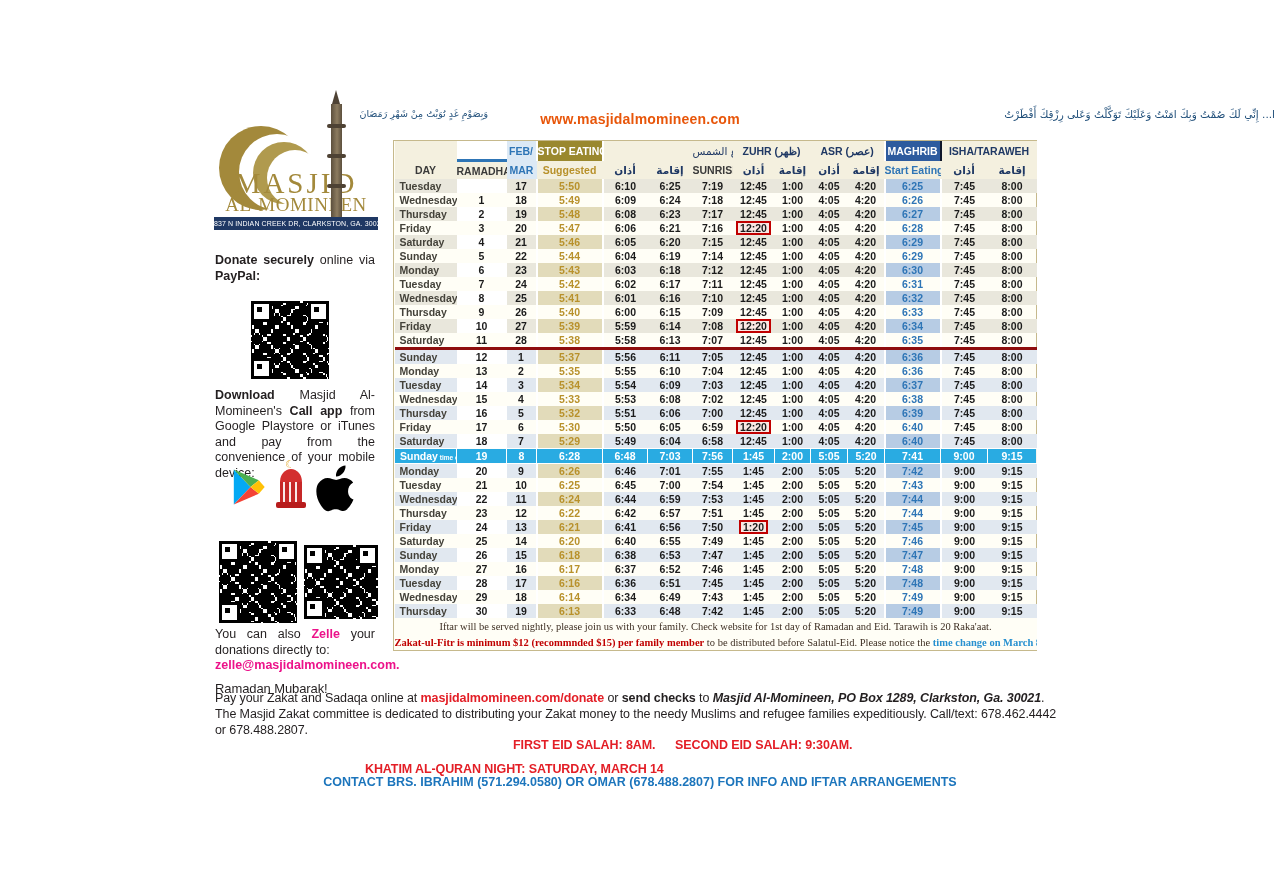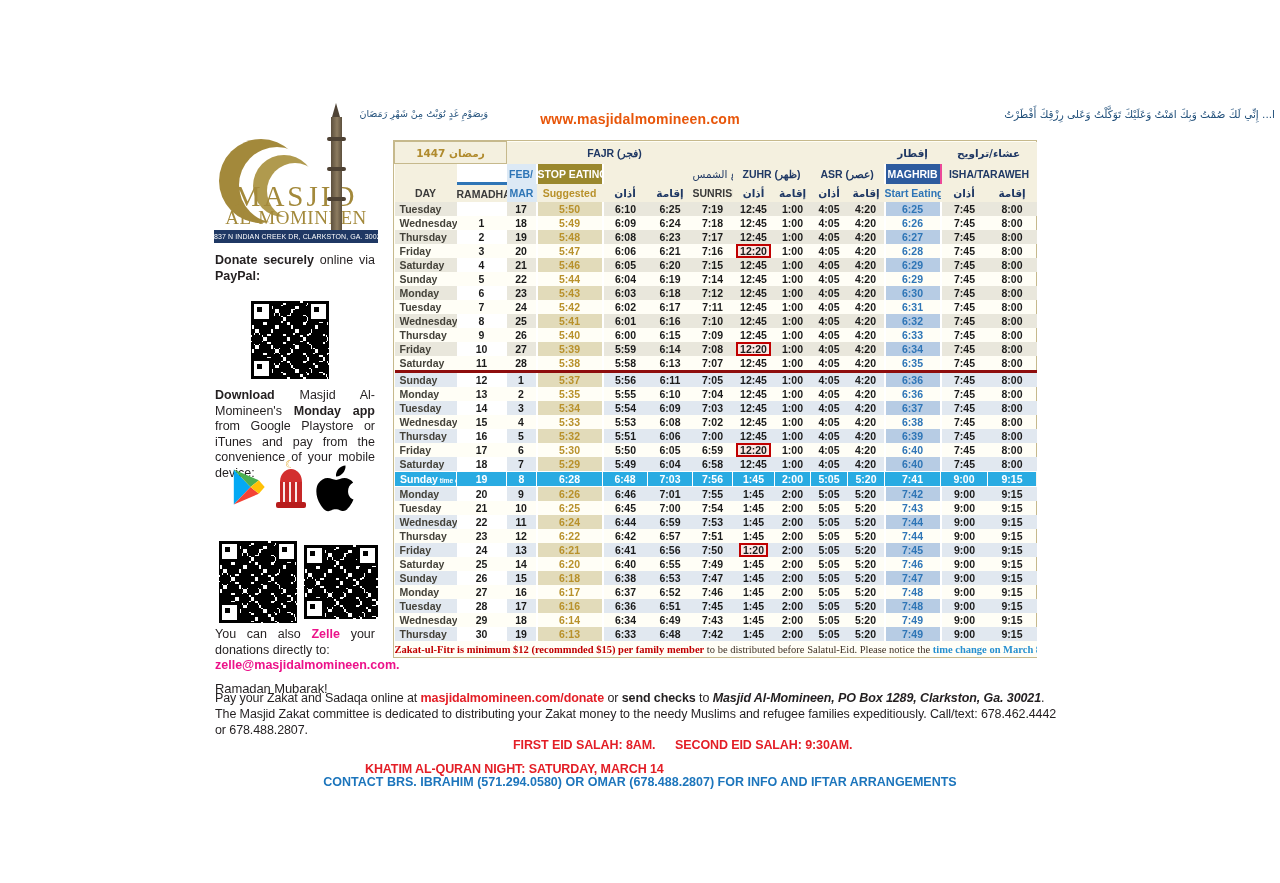--- a/index.html
+++ b/index.html
@@ -7,21 +7,21 @@
         font-family:"Liberation Sans",sans-serif;color:#231f20;}
   .abs{position:absolute;}
   .ar{font-family:"DejaVu Sans",sans-serif;}
 
   
   .dua-left{left:352px;top:108px;width:136px;font-size:9.5px;color:#1f4e79;white-space:nowrap;direction:rtl;}
   .site-url{left:0;top:111px;width:1280px;text-align:center;font-weight:bold;font-size:14px;color:#e8560a;letter-spacing:.2px;}
   .dua-right{left:850px;top:108px;width:425px;text-align:right;font-size:10.5px;color:#1f4e79;white-space:nowrap;direction:rtl;}
 
   
-  .logo{left:213px;top:103px;width:166px;height:146px;}
+  .logo{left:213px;top:90px;width:166px;height:146px;}
   .cres{position:absolute;left:6px;top:36px;width:84px;height:84px;border-radius:50%;background:#a3893b;}
   .cres::after{content:"";position:absolute;left:20px;top:8px;width:76px;height:76px;border-radius:50%;background:#fff;}
   .cres2{position:absolute;left:40px;top:52px;width:62px;height:62px;border-radius:50%;background:#b09a4e;}
   .cres2::after{content:"";position:absolute;left:14px;top:8px;width:56px;height:56px;border-radius:50%;background:#fff;}
   .minaret{position:absolute;left:118px;top:14px;width:11px;height:122px;background:linear-gradient(90deg,#5c4f3d,#8d7c60 55%,#5c4f3d);z-index:3;}
   .minaret::before{content:"";position:absolute;left:1px;top:-14px;width:0;height:0;border-left:4.5px solid transparent;border-right:4.5px solid transparent;border-bottom:14px solid #4e4234;}
   .balc{position:absolute;width:19px;height:4px;background:#4e4234;border-radius:2px;left:114px;z-index:3;}
   .wordmark{position:absolute;left:0;top:80px;width:166px;text-align:center;font-family:"Liberation Serif",serif;color:#a3893b;z-index:2;}
   .wm1{font-size:29px;line-height:26px;letter-spacing:3px;}
   .wm2{font-size:19px;line-height:18px;letter-spacing:.5px;}
@@ -68,21 +68,21 @@
   .tbl td{padding:0;text-align:center;font-size:10.5px;overflow:hidden;white-space:nowrap;}
   thead td{background:#f4f0df;color:#1f3864;}
   .hr1 td{height:21px;} .hr2 td{height:18px;} .hr3 td{height:17px;}
   .h-title{border:1px solid #c6b98c;color:#b08b2e;font-weight:bold;font-size:15px;direction:rtl;}
   .h-group{font-weight:bold;font-size:11.5px;}
   .h-ramline{background:#fff;border-bottom:3px solid #2e75b6;}
   .h-feb{color:#2e75b6;font-weight:bold;font-size:10px;background:#dce9f5;}
   .h-stopeat{background:#9a882e;color:#fff;font-weight:bold;font-size:9.5px;border-left:2px solid #fff;border-right:2px solid #fff;}
   .h-sunar{font-size:8.5px;}
   .h-sub{font-weight:bold;font-size:10.5px;margin-top:48px;}
-  .h-mag{background:#2d5b9e;color:#fff;font-weight:bold;font-size:10px;border-left:2px solid #fff;border-right:2px solid #ec4899;}
+  .h-mag{background:#2d5b9e;color:#fff;font-weight:bold;font-size:10px;border-left:2px solid #fff;border-right:2px solid #0f172a;}
   .h-small{font-size:8px;font-weight:bold;color:#3a3a3a;}
   .h-sugg{color:#b8912b;font-weight:bold;font-size:10.5px;}
   .h-arb{font-weight:bold;font-size:10px;}
   .h-start{color:#2e75b6;font-weight:bold;font-size:10px;}
 
   tbody td{height:14px;font-weight:bold;color:#1b1b1b;}
   .c-day{text-align:left !important;padding-left:5px !important;font-size:10px;color:#44423a;}
   .c-stop{color:#b8912b;border-left:2px solid #fff;border-right:2px solid #fff;}
   .c-mg{color:#2e75b6;border-left:2px solid #fff;border-right:2px solid #fff;}
   tr.sa td{background:#e9e7dc;} tr.sb td{background:#e1e8f0;}
@@ -138,21 +138,21 @@
   </div>
   <div class="abs qr qr1">
       <div class="qrp">
         <span class="fnd tl"></span>
         <span class="fnd tr"></span>
         <span class="fnd bl"></span>
       </div>
     </div>
 
   <div class="abs side-txt download">
-    <b>Download</b><span> Masjid Al-Momineen's </span><b>Monday app</b><span> from Google Playstore or iTunes and pay from the convenience of your mobile device:</span>
+    <b>Download</b><span> Masjid Al-Momineen's </span><b>Call app</b><span> from Google Playstore or iTunes and pay from the convenience of your mobile device:</span>
   </div>
 
   <div class="abs appicons">
     <svg class="gplay" width="40" height="46" viewBox="0 0 48 48">
       <polygon points="7,3 7,45 27,24" fill="#03a9f4"></polygon>
       <polygon points="7,3 27,24 37,16" fill="#4caf50"></polygon>
       <polygon points="7,45 27,24 37,32" fill="#f44336"></polygon>
       <polygon points="37,16 44,24 37,32 27,24" fill="#ffc107"></polygon>
     </svg>
     <div class="minbr">
@@ -200,28 +200,20 @@
           <col style="width:40px">
           <col style="width:42px">
         <col style="width:36px">
           <col style="width:37px">
           <col style="width:37px">
           <col style="width:56px">
         <col style="width:47px">
           <col style="width:49px">
       </colgroup>
       <thead>
-        <tr class="hr1">
-          <td colspan="2" class="h-title ar">رمضان 1447</td>
-          <td></td>
-          <td colspan="3" class="h-group">FAJR (فجر)</td>
-          <td colspan="5"></td>
-          <td class="h-group ar">إفطار</td>
-          <td colspan="2" class="h-group ar">عشاء/تراويح</td>
-        </tr>
         <tr class="hr2">
           <td></td>
           <td class="h-ramline"></td>
           <td class="h-feb">FEB/</td>
           <td class="h-stopeat">STOP EATING</td>
           <td></td>
             <td></td>
           <td class="h-sunar ar">طلوع الشمس</td>
           <td colspan="2" class="h-sub">ZUHR (ظهر)</td>
           <td colspan="2" class="h-sub">ASR (عصر)</td>
@@ -738,20 +730,23 @@
             <td>2:00</td>
             <td>5:05</td>
             <td>5:20</td>
             <td class="c-mg">7:49</td>
             <td>9:00</td>
             <td>9:15</td>
           </tr>
         </tbody>
       <tfoot>
         <tr>
+          <td colspan="14">Iftar will be served nightly, please join us with your family.  Check website for 1st day of Ramadan and Eid.  Tarawih is 20 Raka'aat.</td>
+        </tr>
+        <tr>
           <td colspan="14">
             <span class="note-red">Zakat-ul-Fitr is minimum $12  (recommnded $15) per family member</span><span> to be distributed before Salatul-Eid.  Please notice the </span><span class="note-blue">time change on March 8</span>
           </td>
         </tr>
       </tfoot>
     </table>
   </div>
 
   <div class="abs f-line f1">Ramadan Mubarak!</div>
   <div class="abs f-line f2">

